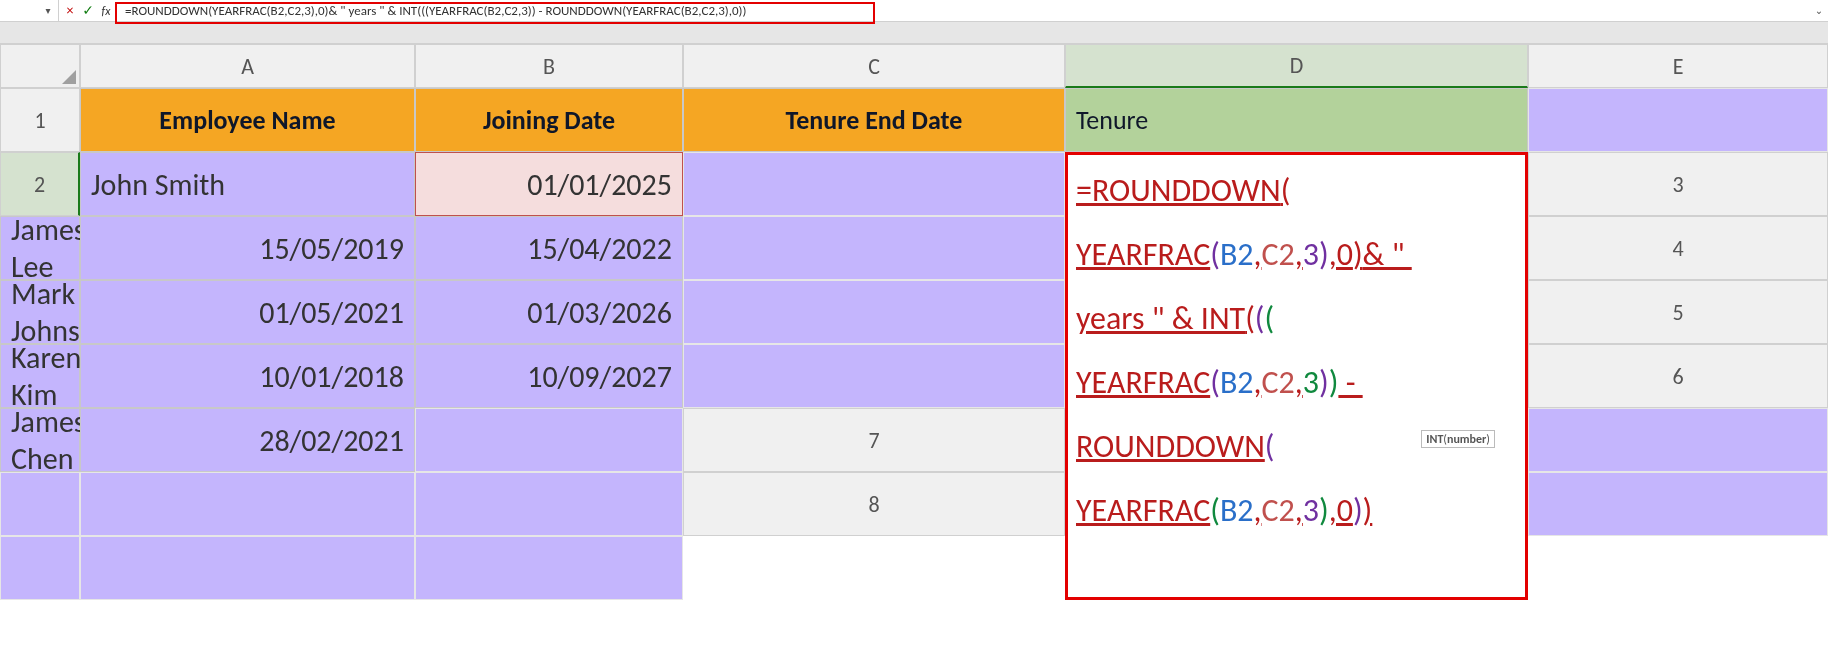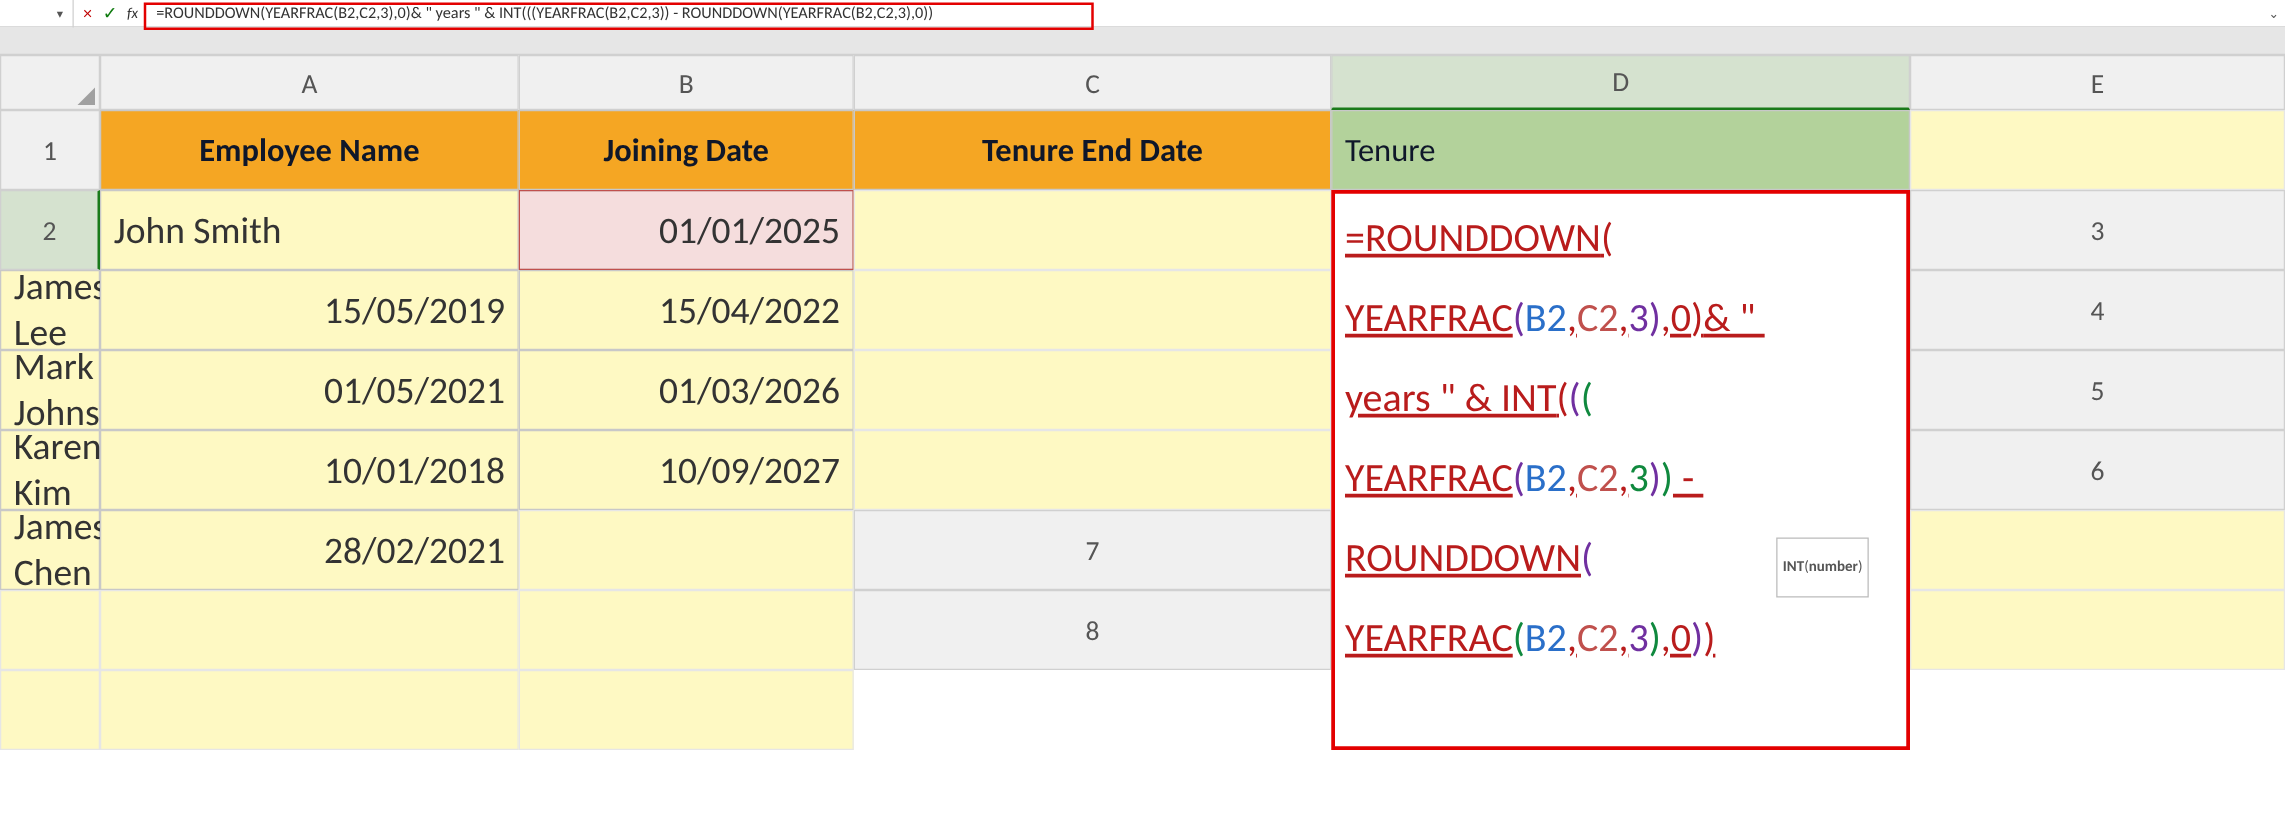--- a/index.html
+++ b/index.html
@@ -116,21 +116,21 @@
     border-right: 2px solid #1a7a1a;
   }
   .cell {
     border: 1px solid #c8c8c8;
     height: 64px;
     display: flex;
     align-items: center;
     padding: 0 10px;
     font-size: 30px;
     color: #333;
-    background: #fef9c3;
+    background: #c4b5fd;
   }
   .cell.noborder {
     border: 1px solid #e6e6e6;
   }
   .hdr-cell {
     background: #f5a623;
     font-weight: bold;
     justify-content: center;
     font-size: 26px;
     color: #0f172a;
@@ -177,21 +177,21 @@
   .tok-p2 { color: #7030a0; }
   .tok-p3 { color: #10893e; }
 
   .tooltip-hint {
     position: absolute;
     right: 30px;
     top: 275px;
     font-size: 12px;
     background: #fff;
     border: 1px solid #bbb;
-    padding: 16px 4px;
+    padding: 1px 4px;
     color: #555;
     z-index: 6;
   }
   .tooltip-hint b { font-weight: bold; }
 
 </style>
 </head>
 <body>
 
 <div class="formula-bar-row">

